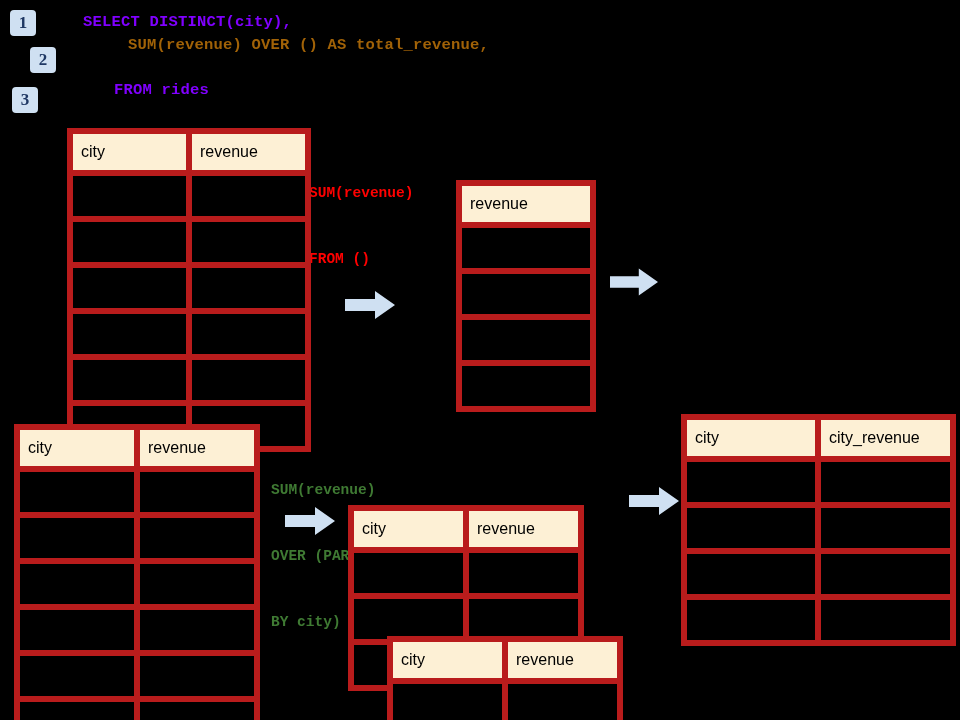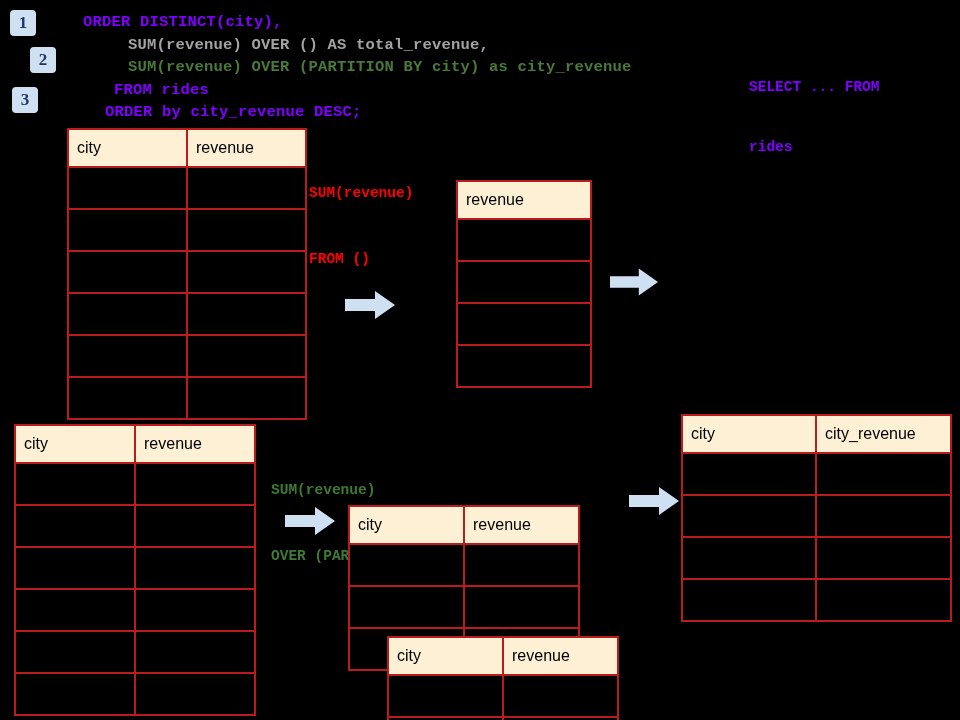--- a/index.html
+++ b/index.html
@@ -34,21 +34,21 @@
   
   .code-line {
     position: absolute;
     font-family: "Liberation Mono", monospace;
     font-size: 15.5px;
     font-weight: bold;
     letter-spacing: 0.2px;
     white-space: pre;
   }
   .c-purple { color: #8000ff; }
-  .c-red    { color: #a3a3a3; }
+  .c-red    { color: #a16207; }
   .c-green  { color: #4a7a3a; }
 
   
   .annot {
     position: absolute;
     font-family: "Liberation Mono", monospace;
     font-size: 14.5px;
     font-weight: bold;
     line-height: 22px;
     white-space: pre;
@@ -58,21 +58,21 @@
   .a-purple{ color: #8000ff; }
 
   
   .tbl {
     position: absolute;
     border-collapse: collapse;
     table-layout: fixed;
     background: #000000;
   }
   .tbl th, .tbl td {
-    border: 2px solid #b91c1c;
+    border: 6px solid #b91c1c;
     padding: 0;
     margin: 16px;
   }
   .tbl th {
     background: #fdf0d5;
     color: #000000;
     font-family: "Liberation Sans", sans-serif;
     font-size: 16px;
     font-weight: normal;
     text-align: left;
@@ -91,39 +91,34 @@
 </style>
 </head>
 <body>
 
 <div id="canvas">
 
   <div class="badge" style="left:10px; top:10px;">1</div>
   <div class="badge" style="left:30px; top:47px;">2</div>
   <div class="badge" style="left:12px; top:87px;">3</div>
 
-  <div class="code-line c-purple" style="left:83px; top:13px;">ORDER DISTINCT(city),</div>
+  <div class="code-line c-purple" style="left:83px; top:13px;">SELECT DISTINCT(city),</div>
   <div class="code-line c-red" style="left:128px; top:36px;">SUM(revenue) OVER () AS total_revenue,</div>
-  <div class="code-line c-green" style="left:128px; top:58px;">SUM(revenue) OVER (PARTITION BY city) as city_revenue</div>
   <div class="code-line c-purple" style="left:114px; top:81px;">FROM rides</div>
-  <div class="code-line c-purple" style="left:105px; top:103px;">ORDER by city_revenue DESC;</div>
-
-  <div class="annot a-purple" style="left:749px; top:37px; line-height:20px;">
-    <div>SELECT ... FROM</div>
-    <div>rides</div>
-  </div>
+
 
   <div class="annot a-red" style="left:309px; top:138px;">
     <div>SUM(revenue)</div>
     <div>FROM ()</div>
   </div>
 
   <div class="annot a-green" style="left:271px; top:435px;">
     <div>SUM(revenue)</div>
     <div>OVER (PARTITION</div>
+    <div>BY city)</div>
   </div>
 
   <table class="tbl" style="left:67px; top:128px; width:238px;">
     <colgroup>
         <col style="width:119px">
         <col style="width:119px">
       </colgroup>
     <thead>
       <tr>
         <th>city</th>

